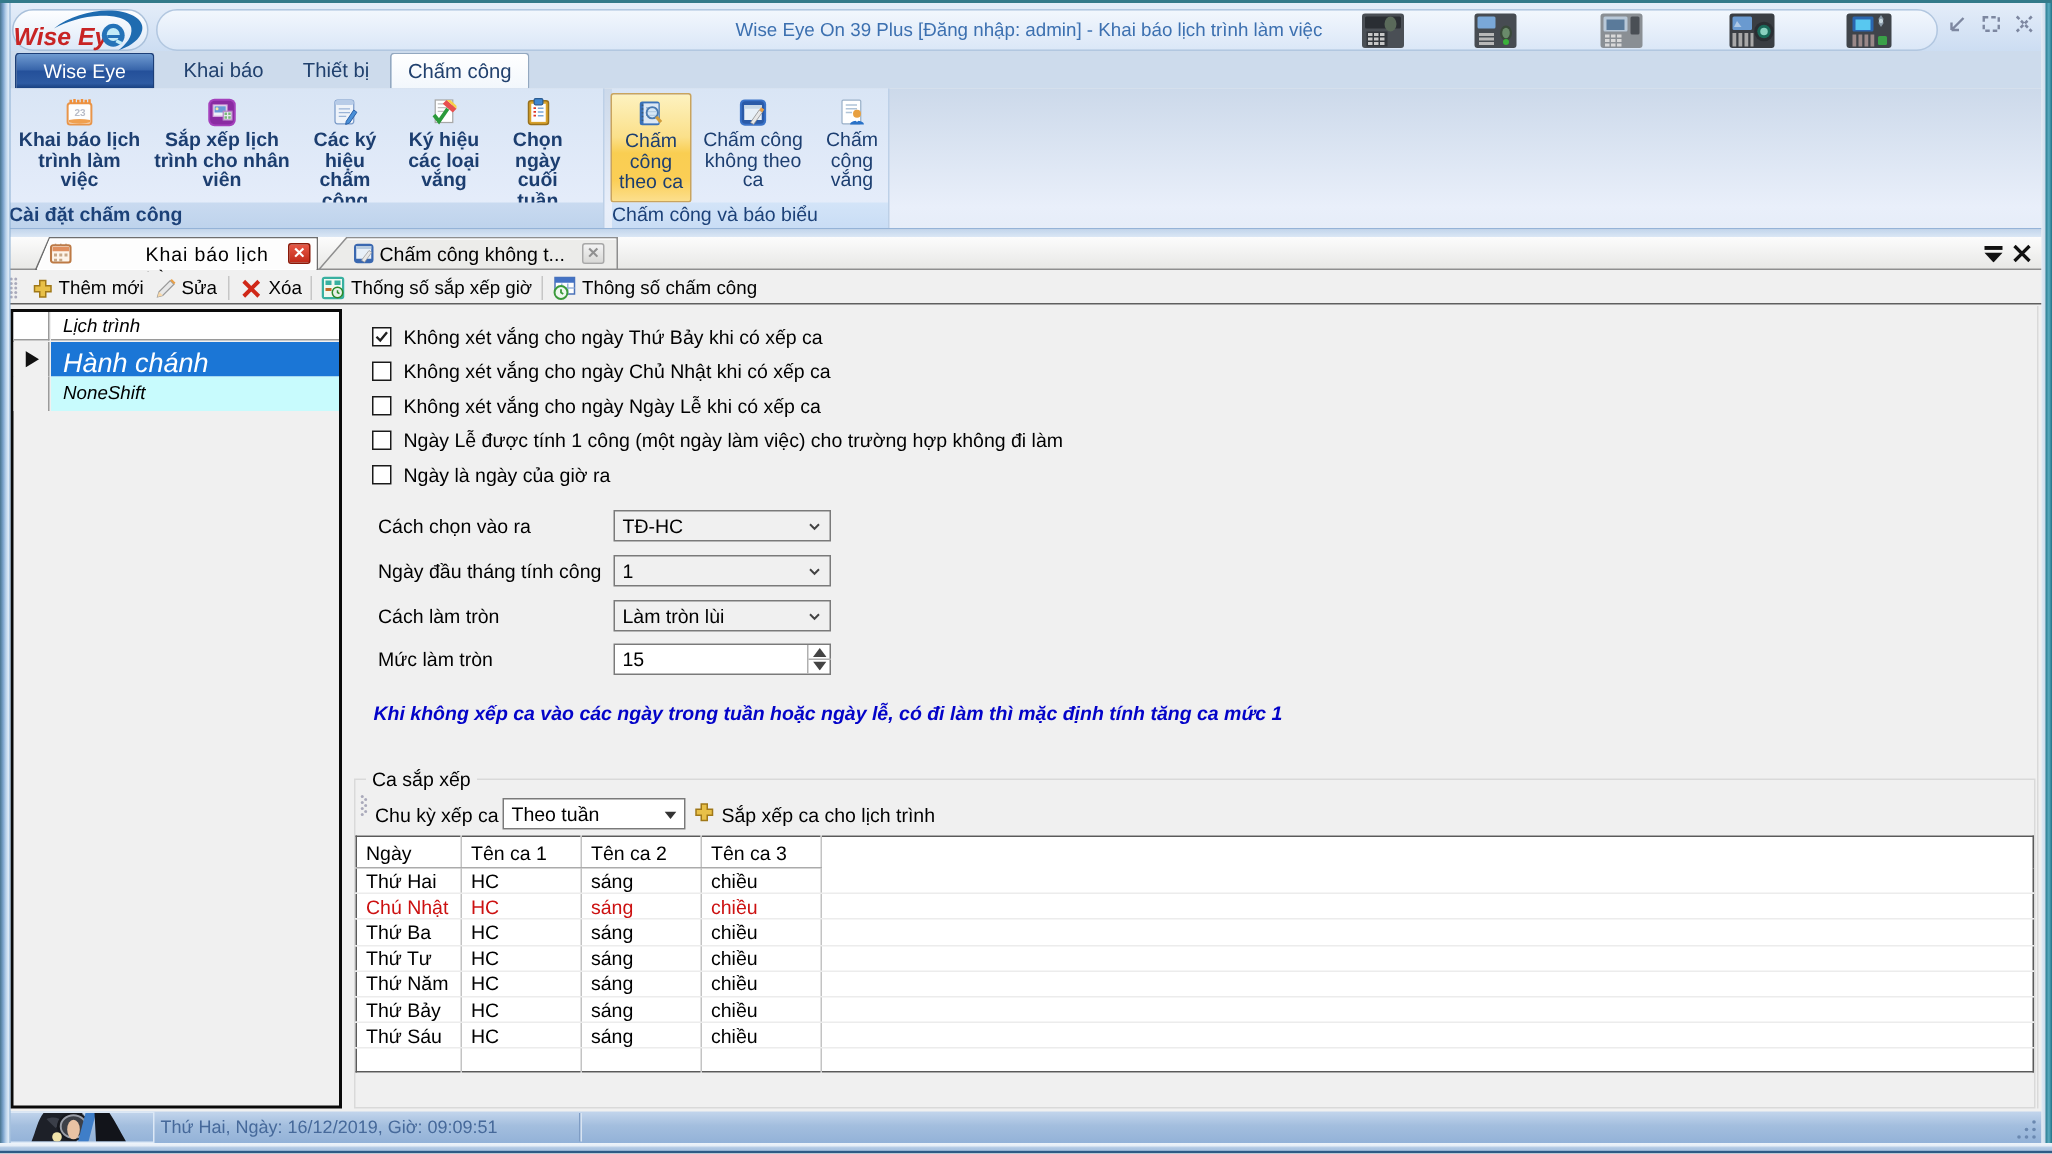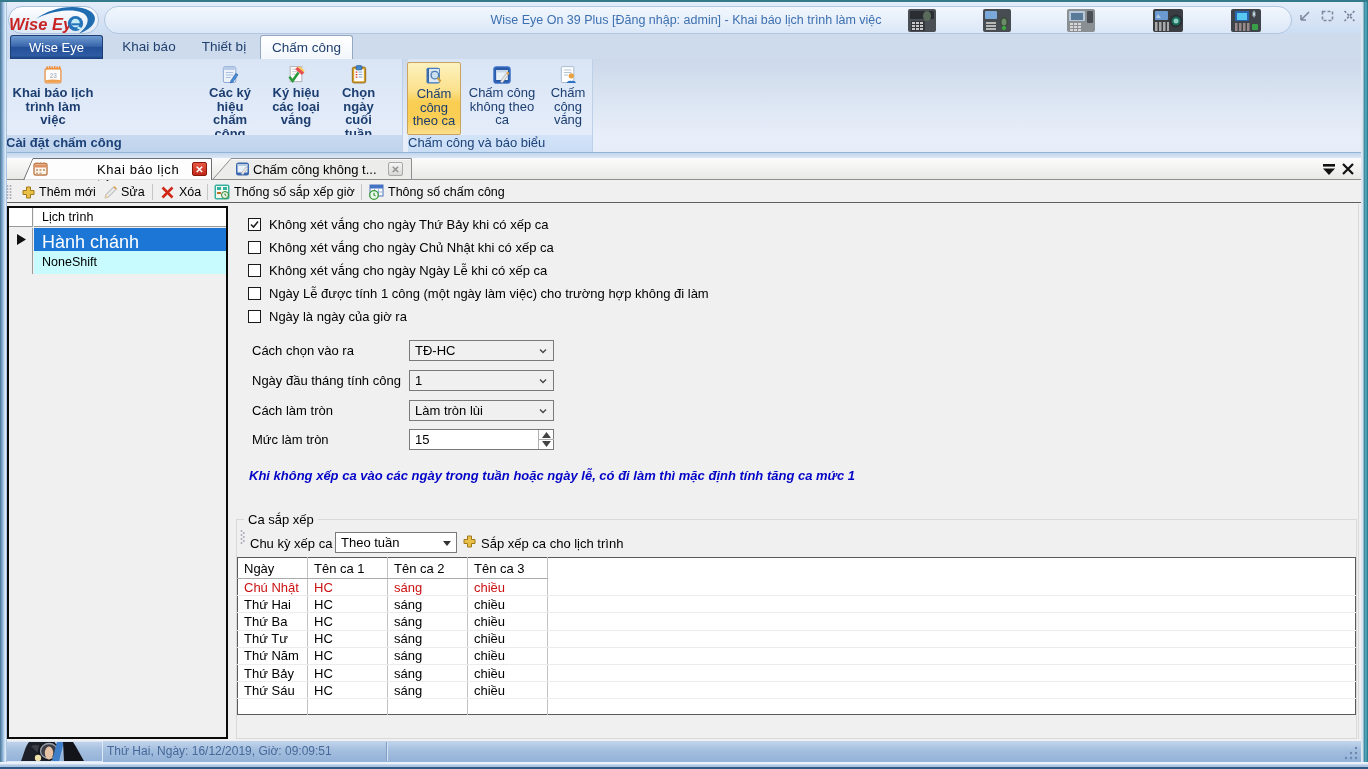--- a/index.html
+++ b/index.html
@@ -41,21 +41,21 @@
 .dtab { position:absolute; top:0; height:22px; font-size:13px; color:#000; }
 .dtab.act { }
 
 
 #toolbar { left:2px; top:181px; width:1359px; height:22px; background:#f0f0f0; border-bottom:1px solid #5f5f5f; font-size:12.5px; color:#000; }
 .titem { position:absolute; top:4px; }
 .tsep { position:absolute; top:3px; width:1px; height:16px; background:#c6c6c6; }
 
 
 #content { left:2px; top:204px; width:1359px; height:537px; background:#f0f0f0; }
-#leftgrid { position:absolute; left:5px; top:2px; width:221px; height:533px; background:#f0f0f0; border:2px solid #0a0a0a; }
+#leftgrid { position:absolute; left:5px; top:2px; width:221px; height:533px; background:#f0f0f0; border:2px solid #0a0a0a;font-style:italic; }
 #mainpanel { position:absolute; left:229px; top:0; width:1128px; height:535px; background:#f0f0f0; border-right:1px solid #d9d9d9; }
 
 .cbrow { position:absolute; left:17px; font-size:13px; color:#000; height:15px; line-height:15px; }
 .cb { display:inline-block; width:13px; height:13px; background:#fff; border:1px solid #1a1a1a; vertical-align:-2px; margin-right:8px; position:relative; }
 
 .flabel { position:absolute; left:21px; font-size:13px; color:#000; }
 .combo { position:absolute; left:178px; width:145px; height:21px; background:#f0f0f0; border:1px solid #7a7a7a; font-size:13px; line-height:19px; padding-left:5px; color:#000; }
 .combo .chev { position:absolute; right:6px; top:6px; width:8px; height:8px; }
 
 #bluenote { position:absolute; left:18px; top:264px; font-size:13px; font-weight:bold; font-style:italic; color:#0303c8; }
@@ -190,20 +190,34 @@
 <div class="abs" id="ribbon">
   <div class="rgroup" style="left:4px;width:397px;border-right:1px solid #bdd0e7;font-weight:bold;">
     <div class="rbtn" style="left:3px;width:88px;"><svg class="ic" width="20" height="20" viewBox="0 0 24 24">
           <rect x="2.5" y="4.5" width="19" height="17" rx="2" fill="#fdfdfd" stroke="#e8954a" stroke-width="1.6"></rect>
           <g stroke="#ef8f3a" stroke-width="2">
             <path d="M5 5 V1.8 M8 5 V1.2 M11 5 V1.8 M14 5 V1.2 M17 5 V1.8 M20 5 V1.4"></path>
           </g>
           <path d="M3.5 18 Q12 16.5 20.5 18 L20.5 20 Q12 21.8 3.5 20 Z" fill="#f0a050"></path>
           <text x="8" y="15" font-size="8" fill="#b8bcc8">23</text>
         </svg>Khai báo lịch<br>trình làm<br>việc</div>
+    <div class="rbtn" style="left:93px;width:98px;"><svg class="ic" width="20" height="20" viewBox="0 0 24 24">
+          <rect x="1" y="1" width="22" height="22" rx="5" fill="#a440bc"></rect>
+          <rect x="2.5" y="2.5" width="19" height="19" rx="4" fill="#8a2ba2"></rect>
+          <rect x="5" y="6" width="11" height="9" fill="#f0f0f8" stroke="#d8b0e0"></rect>
+          <rect x="6" y="7" width="9" height="5" fill="#6a9ad8"></rect>
+          <circle cx="8" cy="9" r="1.2" fill="#f8e8a0"></circle>
+          <rect x="13" y="11" width="7" height="7" fill="#e8e8f0" stroke="#b888c8"></rect>
+          <g fill="#7ab87a">
+            <rect x="14" y="12" width="2" height="2"></rect>
+            <rect x="17" y="12" width="2" height="2"></rect>
+            <rect x="14" y="15" width="2" height="2"></rect>
+            <rect x="17" y="15" width="2" height="2"></rect>
+          </g>
+        </svg>Sắp xếp lịch<br>trình cho nhân<br>viên</div>
     <div class="rbtn" style="left:193px;width:62px;"><svg class="ic" width="20" height="20" viewBox="0 0 24 24">
           <rect x="4" y="2" width="15" height="19" rx="2" fill="#eef3fa" stroke="#7a9ac8"></rect>
           <rect x="4" y="2" width="15" height="4" rx="2" fill="#b8cce8"></rect>
           <g stroke="#9ab4d8" stroke-width="1">
             <path d="M7 9 H16 M7 12 H16 M7 15 H13"></path>
           </g>
           <path d="M13 19 L19 10 L21.5 11.8 L15.5 20.5 L12.5 21.5 Z" fill="#4a90d8" stroke="#2a60a8" stroke-width="0.8"></path>
         </svg>Các ký<br>hiệu chấm<br>công</div>
     <div class="rbtn" style="left:260px;width:60px;"><svg class="ic" width="20" height="20" viewBox="0 0 24 24">
           <rect x="5" y="2" width="14" height="18" fill="#fff" stroke="#a8a8a8"></rect>
@@ -446,29 +460,29 @@
             <col>
           </colgroup>
         <tbody>
             <tr class="hd" style="height:21px;">
               <td>Ngày</td>
               <td>Tên ca 1</td>
               <td>Tên ca 2</td>
               <td>Tên ca 3</td>
               <td style="border-right:none;border-bottom:none;"></td>
             </tr>
+        <tr class="dr" style="height:17.2px;">
+              <td>Thứ Hai</td>
+              <td>HC</td>
+              <td>sáng</td>
+              <td>chiều</td>
+              <td style="border-right:none;"></td>
+            </tr>
         <tr class="dr" style="height:17.2px;color:#cc1111;">
               <td>Chú Nhật</td>
-              <td>HC</td>
-              <td>sáng</td>
-              <td>chiều</td>
-              <td style="border-right:none;"></td>
-            </tr>
-        <tr class="dr" style="height:17.2px;">
-              <td>Thứ Hai</td>
               <td>HC</td>
               <td>sáng</td>
               <td>chiều</td>
               <td style="border-right:none;"></td>
             </tr>
         <tr class="dr" style="height:17.2px;">
               <td>Thứ Ba</td>
               <td>HC</td>
               <td>sáng</td>
               <td>chiều</td>

